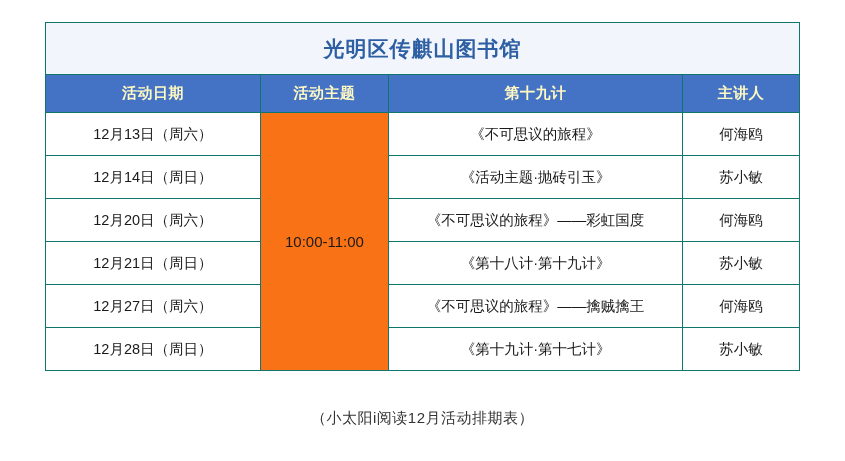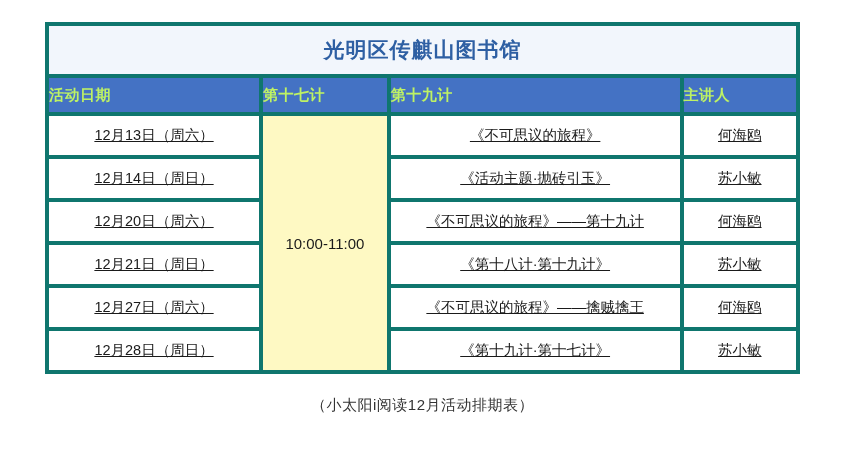--- a/index.html
+++ b/index.html
@@ -23,62 +23,61 @@
   .table-wrap {
     width: 755px;
     margin: 0 auto;
   }
   table.schedule {
     width: 100%;
     border-collapse: collapse;
     table-layout: fixed;
   }
   table.schedule td, table.schedule th {
-    border: 4px solid #0f766e;
+    border: 1px solid #0f766e;
     padding: 0;
     margin-top: 32px;
   }
   .title-cell {
     background: #f2f6fc;
     text-align: center;
     height: 52px;
     font-size: 21px;
     font-weight: bold;
     color: #2e5fa3;
     letter-spacing: 1px;
   }
   .head-cell {
     background: #4472c4;
-    color: #bef264;
-    text-align: left;
+    color: #fef9c3;
+    text-align: center;
     height: 38px;
     font-size: 15px;
     font-weight: bold;
     letter-spacing: 0.5px;
   }
   .body-cell {
     text-align: center;
     height: 43px;
     font-size: 14.5px;
     color: #1a1a1a;
     background: #ffffff;
-    text-decoration: underline;
   }
   .time-cell {
     text-align: center;
     font-size: 15px;
     color: #1a1a1a;
-    background: #fef9c3;
+    background: #f97316;
   }
   .col-date { width: 28.5%; }
   .col-time { width: 17%; }
   .col-topic { width: 39%; }
   .col-speaker { width: 15.5%; }
   .caption {
-    margin-top: 22px;
+    margin-top: 38px;
     text-align: center;
     font-size: 15px;
     color: #333333;
     letter-spacing: 0.5px;
   }
 </style>
 </head>
 <body>
 
 <div class="page">
@@ -89,38 +88,38 @@
         <col class="col-time">
         <col class="col-topic">
         <col class="col-speaker">
       </colgroup>
       <tbody>
         <tr>
           <td class="title-cell" colspan="4">光明区传麒山图书馆</td>
         </tr>
         <tr>
           <th class="head-cell">活动日期</th>
-          <th class="head-cell">第十七计</th>
+          <th class="head-cell">活动主题</th>
           <th class="head-cell">第十九计</th>
           <th class="head-cell">主讲人</th>
         </tr>
         <tr>
           <td class="body-cell">12月13日（周六）</td>
           <td class="time-cell" rowspan="6">10:00-11:00</td>
           <td class="body-cell">《不可思议的旅程》</td>
           <td class="body-cell">何海鸥</td>
         </tr>
         <tr>
           <td class="body-cell">12月14日（周日）</td>
           <td class="body-cell">《活动主题·抛砖引玉》</td>
           <td class="body-cell">苏小敏</td>
         </tr>
         <tr>
           <td class="body-cell">12月20日（周六）</td>
-          <td class="body-cell">《不可思议的旅程》——第十九计</td>
+          <td class="body-cell">《不可思议的旅程》——彩虹国度</td>
           <td class="body-cell">何海鸥</td>
         </tr>
         <tr>
           <td class="body-cell">12月21日（周日）</td>
           <td class="body-cell">《第十八计·第十九计》</td>
           <td class="body-cell">苏小敏</td>
         </tr>
         <tr>
           <td class="body-cell">12月27日（周六）</td>
           <td class="body-cell">《不可思议的旅程》——擒贼擒王</td>

